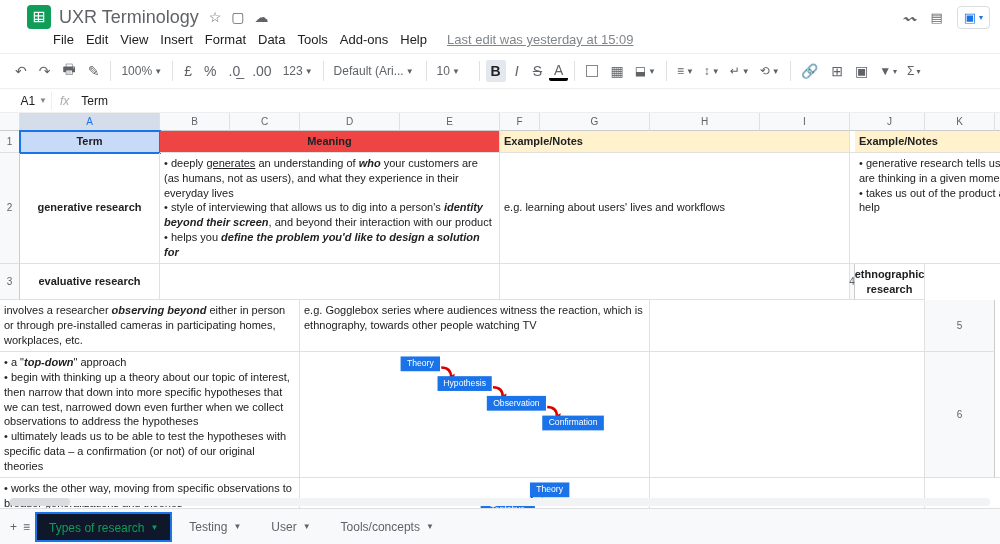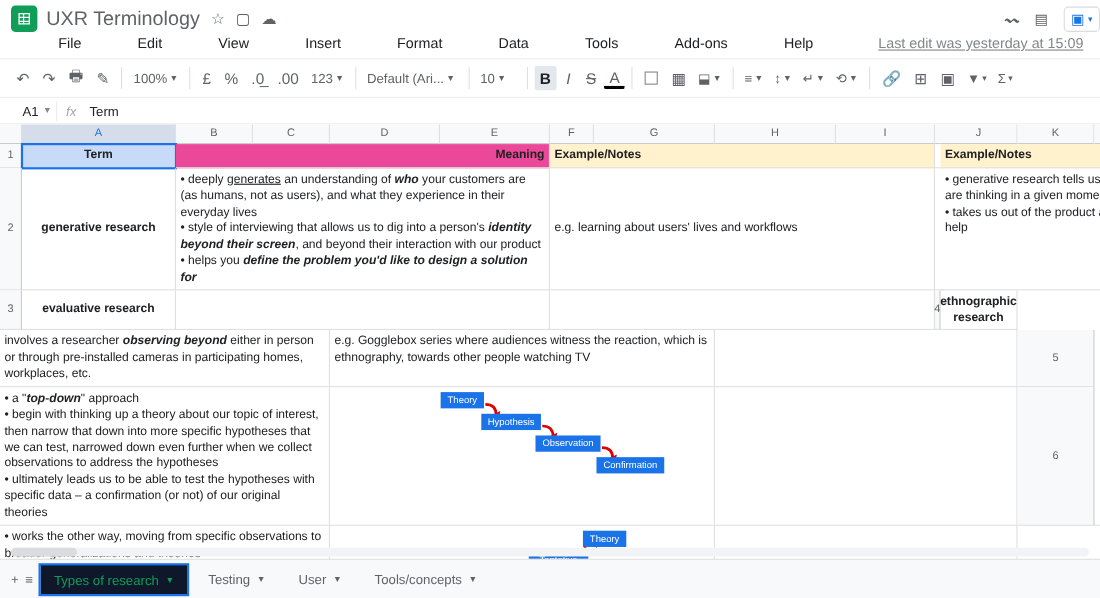--- a/index.html
+++ b/index.html
@@ -4,30 +4,30 @@
 <style>
   * { box-sizing: border-box; }
   body {
     margin: 0;
     font-family: Arial, "Google Sans", Roboto, sans-serif;
     font-size: 13px;
     color: #202124;
     background: #fff;
     overflow: hidden;
   }
-  .titlebar { display: flex; align-items: center; padding: 6px 0 0 10px; height: 28px; }
+  .titlebar { display: flex; align-items: center; padding: 6px 10px 0 10px; height: 28px; margin-left: 17px; }
   .logo { width: 24px; height: 24px; background: #0f9d58; border-radius: 4px; display:flex; align-items:center; justify-content:center; margin-right: 8px;}
   .logo svg { width: 14px; height: 14px; }
   .title { font-size: 18px; color: #5f6368; margin-right: 10px; }
   .title-icons { color: #5f6368; display:flex; gap:10px; align-items:center;}
   .title-icons span { font-size: 14px; cursor:pointer;}
   .right-icons { margin-left: auto; display:flex; gap:14px; align-items:center; color:#5f6368;}
   .share-btn { border:1px solid #dadce0; border-radius:4px; padding:3px 6px; display:flex; align-items:center; gap:3px; color:#1a73e8;}
 
-  .menubar { display:flex; gap: 2px; padding: 2px 10px 4px 48px; font-size: 13px; color:#202124; align-items:center;justify-content:space-between;}
+  .menubar { display:flex; gap: 2px; padding: 2px 10px 4px 48px; font-size: 13px; color:#202124; align-items:center;}
   .menubar span { padding: 2px 5px; cursor:pointer;}
   .last-edit { color:#80868b; text-decoration: underline; margin-left: 8px; cursor:pointer;}
 
   .toolbar { display:flex; align-items:center; gap: 2px; border-top:1px solid #eee; border-bottom:1px solid #eee; padding: 4px 10px; height: 36px; color:#5f6368;}
   .toolbar .btn { padding: 3px 5px; cursor:pointer; display:flex; align-items:center; justify-content:center; border-radius:2px; min-width:18px; font-size:14px;}
   .toolbar .sep { width:1px; height:20px; background:#e0e0e0; margin: 0 4px;}
   .toolbar .combo { display:flex; align-items:center; gap:2px; font-size:12px; padding: 0 4px;}
   .toolbar .combo .arrow { font-size:8px;}
   .bold { font-weight:bold; color:#202124; background:#e3e8ee; border-radius:2px;}
   .fill-box { width:12px;height:12px; border:1px solid #888;}
@@ -38,21 +38,21 @@
   .fx-lbl { font-style:italic; color:#aaa; padding: 0 8px;}
   .fx-val { padding: 0 4px; flex:1;}
 
   .grid-wrap { position:relative; height: 400px; overflow:hidden;}
   .grid { display:grid; grid-template-columns: 20px 140px 70px 70px 100px 100px 40px 110px 110px 90px 5px 70px 70px 180px; font-size: 11px;}
   .colhead { background:#f8f9fa; border-right:1px solid #e0e0e0; border-bottom:1px solid #ccc; text-align:center; font-size:10px; color:#5f6368; height:18px; line-height:18px;}
   .colhead.sel { background:#d5ddea; color:#1a73e8;}
   .rownum { background:#f8f9fa; border-right:1px solid #ccc; border-bottom:1px solid #e0e0e0; text-align:center; font-size:10px; color:#5f6368; display:flex; align-items:center; justify-content:center;}
   .cell { border-right:1px solid #e0e0e0; border-bottom:1px solid #e0e0e0; padding: 3px 4px; line-height: 1.35; font-size: 11px;}
   .hdr-term { background:#c7daf8; text-align:center; font-weight:bold;}
-  .hdr-meaning { background:#ec4899; text-align:right; font-weight:bold;}
+  .hdr-meaning { background:#ef4444; text-align:center; font-weight:bold;}
   .hdr-example { background:#fff2cc; text-align:left; font-weight:bold;}
   .term { font-weight:bold; text-align:center; display:flex; align-items:center; justify-content:center;}
   .active { outline: 2px solid #1a73e8; outline-offset:-1px;}
   svg.diag { width: 100%; }
 
   .bottombar { position:absolute; bottom:0; left:0; right:0; height:36px; border-top:1px solid #e0e0e0; background:#f8f9fa; display:flex; align-items:center; gap:6px; padding: 0 10px; font-size:12px; color:#5f6368;}
   .tab { padding: 6px 12px; display:flex; align-items:center; gap:6px; cursor:pointer;}
   .tab.active { background:#0f172a; color:#0f9d58; font-weight:500; border-top:2px solid transparent; border-left:1px solid #e0e0e0; border-right:1px solid #e0e0e0;}
   .tab .arrow { font-size:8px;}
   .scroll-hint { position:absolute; left:10px; right:10px; bottom:38px; height:8px; background:#f1f3f4; border-radius:4px;}

